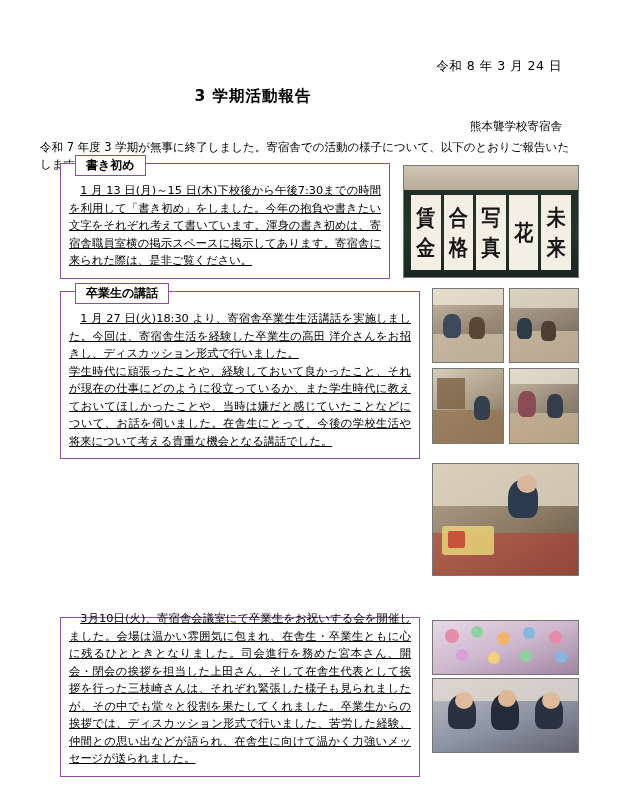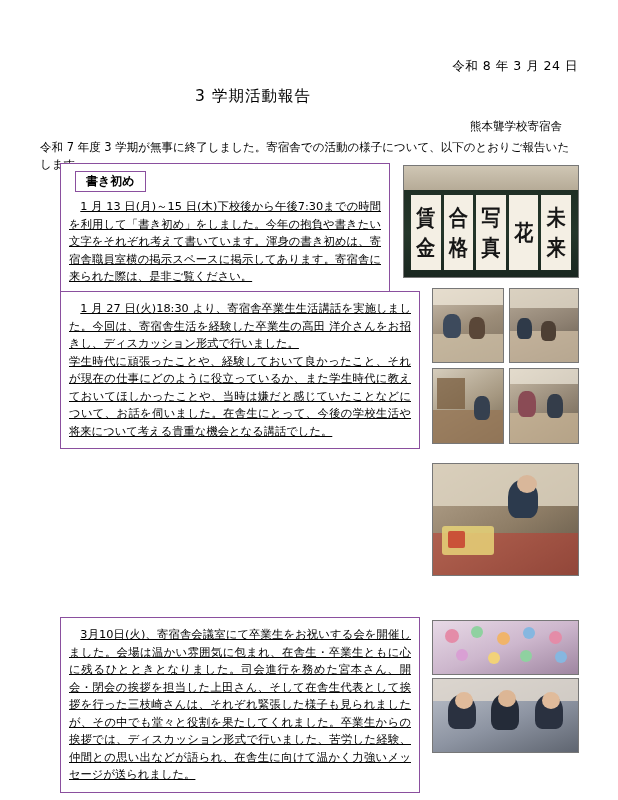--- a/index.html
+++ b/index.html
@@ -18,32 +18,32 @@
   .page {
     position: relative;
     width: 618px;
     height: 800px;
     padding: 0;
     box-sizing: border-box;
   }
   .date-line {
     position: absolute;
     top: 58px;
-    right: 40px;
+    right: 56px;
     font-size: 12.5px;
     letter-spacing: 0.5px;
   }
   .doc-title {
     position: absolute;
     top: 86px;
     left: 0;
     width: 506px;
     text-align: center;
     font-size: 15.5px;
-    font-weight: normal;
+    font-weight: bold;
     letter-spacing: 1px;
   }
   .org-line {
     position: absolute;
     top: 119px;
     right: 56px;
     font-size: 11.5px;
   }
   .intro {
     position: absolute;
@@ -54,21 +54,21 @@
     line-height: 1.5;
   }
 
   .section {
     position: absolute;
     left: 40px;
   }
   .sec-box {
     border: 1px solid #8a4f9e;
     box-sizing: border-box;
-    padding: 18px 8px 8px 8px;
+    padding: 2px 8px 8px 8px;
     background: #ffffff;
   }
   .sec-head {
     display: inline-block;
     border: 1px solid #8a4f9e;
     background: #ffffff;
     font-size: 12px;
     font-weight: bold;
     padding: 2px 10px 3px 10px;
     margin: 0 0 4px 6px;
@@ -168,20 +168,21 @@
           </div>
         <div class="bb-sheet">
             <span>未<br>来</span>
           </div>
       </div>
     </div>
   </div>
 
   <div class="section" style="top:291px; left:60px; width:360px;">
     <div class="sec-box" style="min-height:155px;">
+      <div class="sec-head">卒業生の講話</div>
       <div class="sec-body indent" style="white-space:pre-line;">1 月 27 日(火)18:30 より、寄宿舎卒業生生活講話を実施しました。今回は、寄宿舎生活を経験した卒業生の高田 洋介さんをお招きし、ディスカッション形式で行いました。
 学生時代に頑張ったことや、経験しておいて良かったこと、それが現在の仕事にどのように役立っているか、また学生時代に教えておいてほしかったことや、当時は嫌だと感じていたことなどについて、お話を伺いました。在舎生にとって、今後の学校生活や将来について考える貴重な機会となる講話でした。</div>
     </div>
   </div>
 
   <div class="photo room-a" style="top:288px; left:432px; width:72px; height:75px;">
     <div class="ph-inner">
       <div class="rect" style="left:0;top:62%;right:0;bottom:0;background:rgba(210,195,170,.75)"></div>
       <div class="blob" style="left:14%;top:34%;width:18px;height:24px;background:#3d4a5c;border-radius:40% 40% 30% 30%;"></div>
       <div class="blob" style="left:52%;top:38%;width:16px;height:22px;background:#5a4738;border-radius:40% 40% 30% 30%;"></div>

